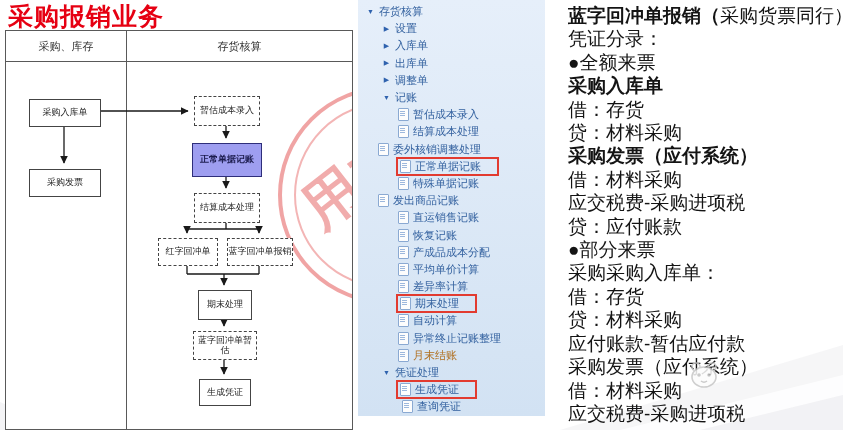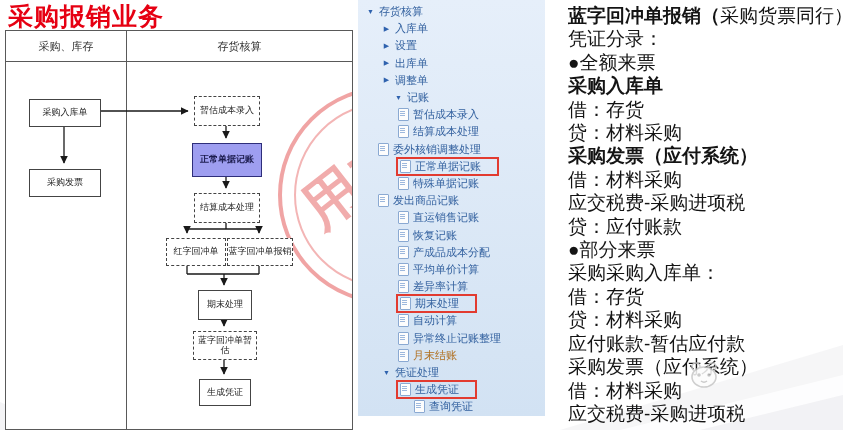--- a/index.html
+++ b/index.html
@@ -93,59 +93,59 @@
         <line x1="218" y1="287" x2="218" y2="295" marker-end="url(#ah)"></line>
         <line x1="218" y1="327" x2="218" y2="343" marker-end="url(#ah)"></line>
       </g>
     </svg>
 
   <div class="flow-node solid" style="left: 23px; top: 68px; width: 70px; height: 26px;">采购入库单</div>
       <div class="flow-node solid" style="left: 23px; top: 138px; width: 70px; height: 26px;">采购发票</div>
       <div class="flow-node dashed" style="left: 188px; top: 65px; width: 64px; height: 28px;">暂估成本录入</div>
       <div class="flow-node filled" style="left: 186px; top: 112px; width: 68px; height: 32px;">正常单据记账</div>
       <div class="flow-node dashed" style="left: 188px; top: 162px; width: 64px; height: 28px;">结算成本处理</div>
-      <div class="flow-node dashed" style="left: 160px; top: 207px; width: 58px; height: 26px;">红字回冲单</div>
+      <div class="flow-node dashed" style="left: 152px; top: 207px; width: 58px; height: 26px;">红字回冲单</div>
       <div class="flow-node dashed" style="left: 221px; top: 207px; width: 64px; height: 26px;">蓝字回冲单报销</div>
       <div class="flow-node solid" style="left: 192px; top: 259px; width: 52px; height: 28px;">期末处理</div>
       <div class="flow-node dashed" style="left: 187px; top: 300px; width: 62px; height: 27px;">蓝字回冲单暂估</div>
       <div class="flow-node solid" style="left: 193px; top: 348px; width: 50px; height: 25px;">生成凭证</div>
     </div>
 
   <div class="tree-panel">
       <div class="tree-row" style="padding-left: 8px;">
         <span class="inner">
           <span class="tw-arrow">▼</span>
           <span>存货核算</span>
         </span>
       </div>
       <div class="tree-row" style="padding-left: 24px;">
         <span class="inner">
           <span class="tw-arrow">▶</span>
+          <span>设置</span>
+        </span>
+      </div>
+      <div class="tree-row" style="padding-left: 24px;">
+        <span class="inner">
+          <span class="tw-arrow">▶</span>
           <span>入库单</span>
         </span>
       </div>
       <div class="tree-row" style="padding-left: 24px;">
         <span class="inner">
           <span class="tw-arrow">▶</span>
-          <span>设置</span>
-        </span>
-      </div>
-      <div class="tree-row" style="padding-left: 24px;">
-        <span class="inner">
-          <span class="tw-arrow">▶</span>
           <span>出库单</span>
         </span>
       </div>
       <div class="tree-row" style="padding-left: 24px;">
         <span class="inner">
           <span class="tw-arrow">▶</span>
           <span>调整单</span>
         </span>
       </div>
-      <div class="tree-row" style="padding-left: 36px;">
+      <div class="tree-row" style="padding-left: 24px;">
         <span class="inner">
           <span class="tw-arrow">▼</span>
           <span>记账</span>
         </span>
       </div>
       <div class="tree-row" style="padding-left: 40px;">
         <span class="inner">
           <span class="doc-icon"></span>
           <span>暂估成本录入</span>
         </span>
@@ -239,21 +239,21 @@
           <span class="tw-arrow">▼</span>
           <span>凭证处理</span>
         </span>
       </div>
       <div class="tree-row hl" style="padding-left: 40px;">
         <span class="inner">
           <span class="doc-icon"></span>
           <span>生成凭证</span>
         </span>
       </div>
-      <div class="tree-row" style="padding-left: 56px;">
+      <div class="tree-row" style="padding-left: 44px;">
         <span class="inner">
           <span class="doc-icon"></span>
           <span>查询凭证</span>
         </span>
       </div>
     </div>
 
   <div class="notes">
       <div class="note-line"><b>蓝字回冲单报销（</b><span>采购货票同行）</span></div>
       <div class="note-line"><span>凭证分录：</span></div>

